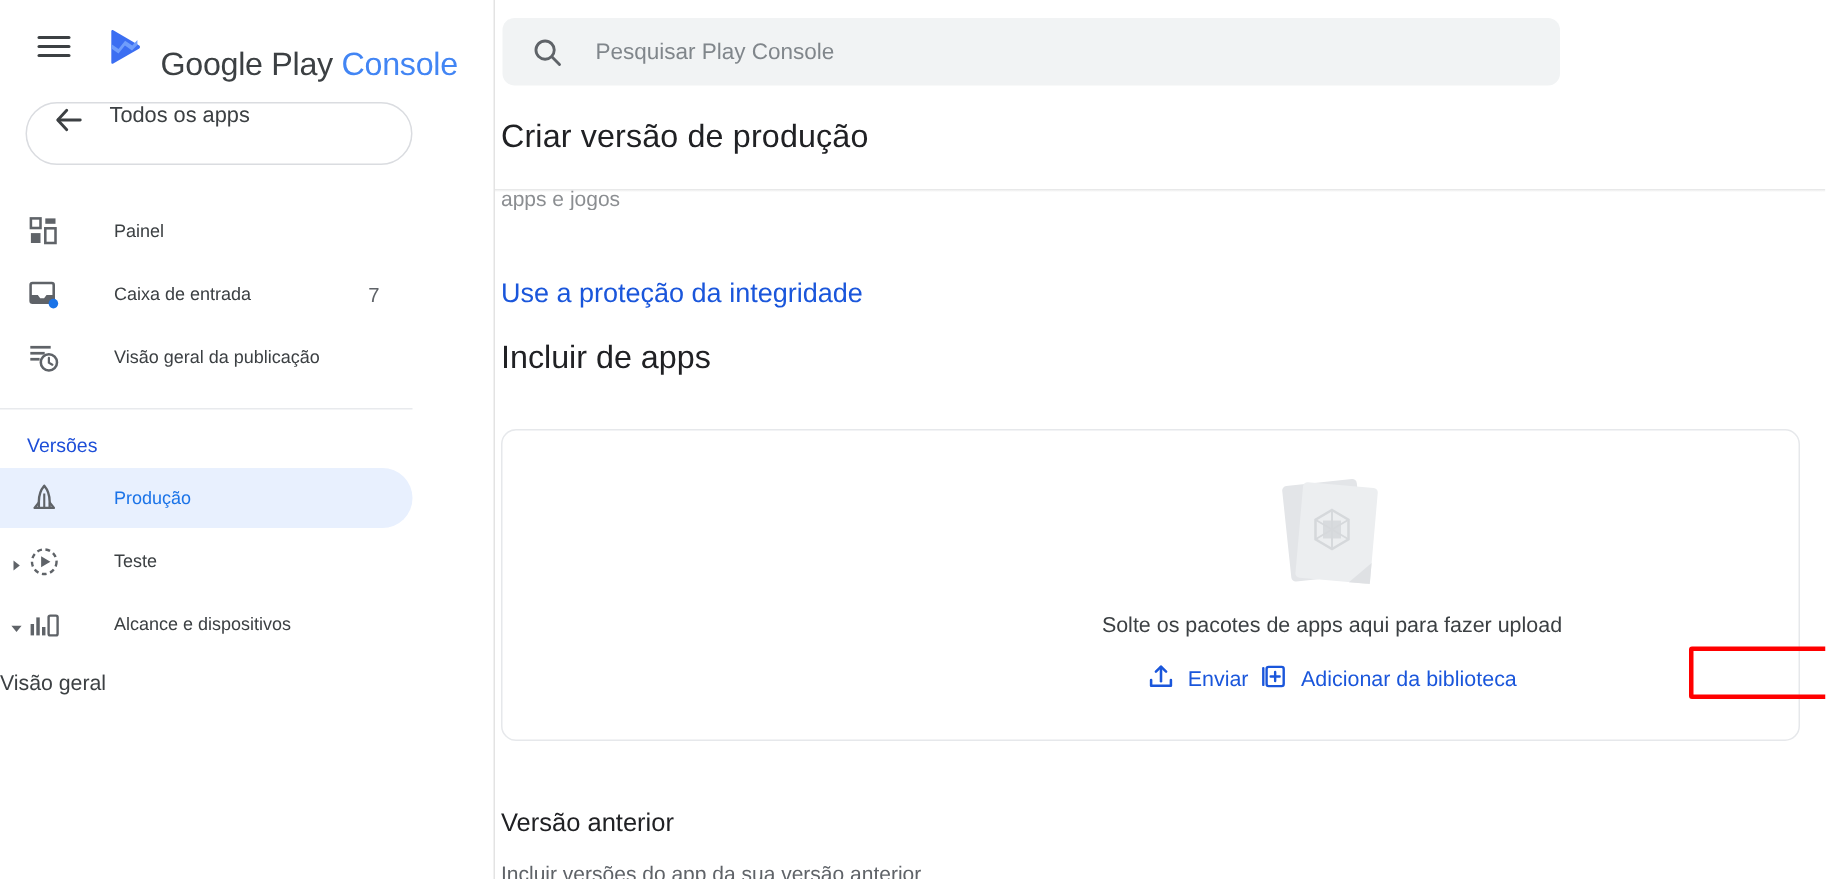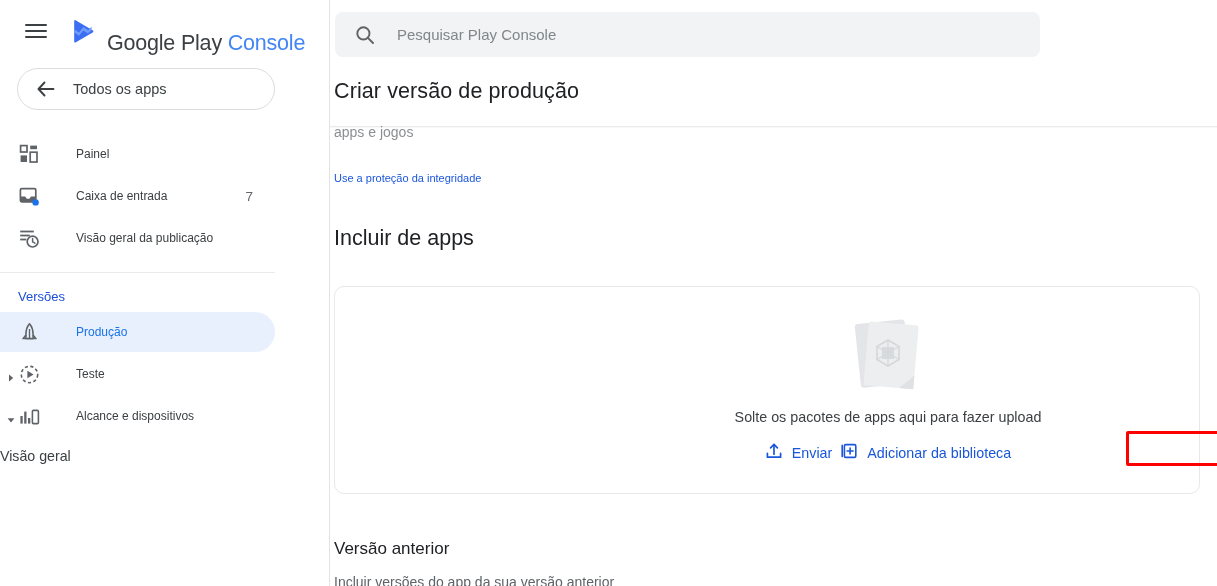--- a/index.html
+++ b/index.html
@@ -78,21 +78,20 @@
   .brand-text .g1 { color: #3c4043; }
   .brand-text .g2 { color: #4285f4; }
 
   .allapps-btn {
     margin: 6px 0 0 17px;
     width: 258px;
     height: 42px;
     border: 1px solid #dadce0;
     border-radius: 21px;
     display: flex;
-    align-items: center;
     background: #fff;
     cursor: pointer;
   }
   .allapps-btn .arrow {
     width: 22px; height: 22px;
     margin-left: 17px;
     flex: 0 0 auto;
   }
   .allapps-btn .lbl {
     margin-left: 16px;
@@ -231,22 +230,22 @@
     left: 4px;
     top: 124px;
     font-size: 14px;
     color: #5f6368;
     opacity: 0.72;
   }
 
   .integrity-link {
     position: absolute;
     left: 4px;
-    top: 172px;
-    font-size: 11px;
+    top: 185px;
+    font-size: 18px;
     color: #1a56db;
     text-decoration: none;
     cursor: pointer;
     font-weight: 500;
   }
 
   .h2 {
     position: absolute;
     left: 4px;
     top: 226px;

